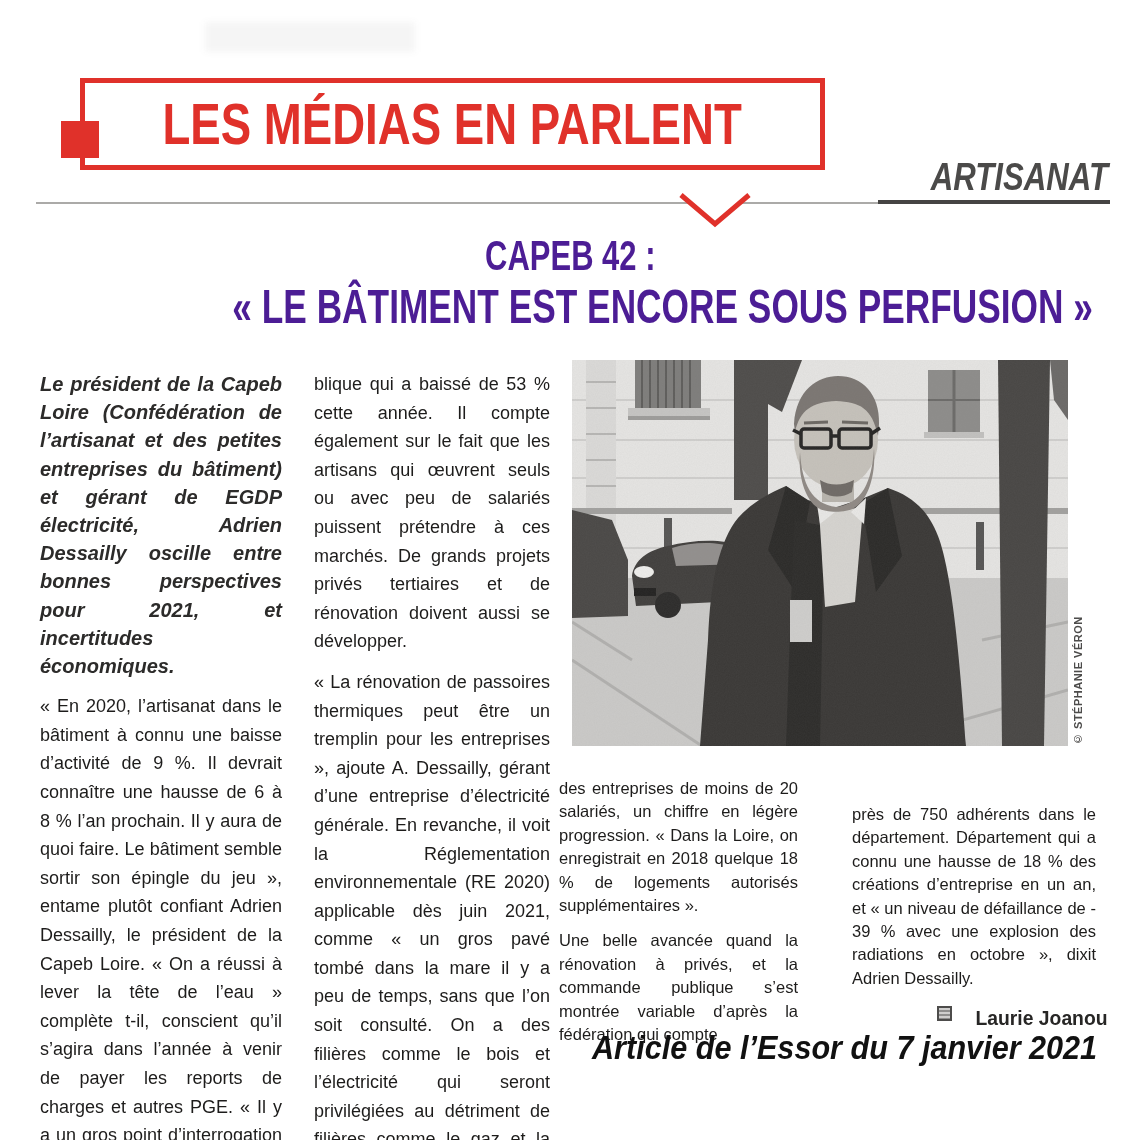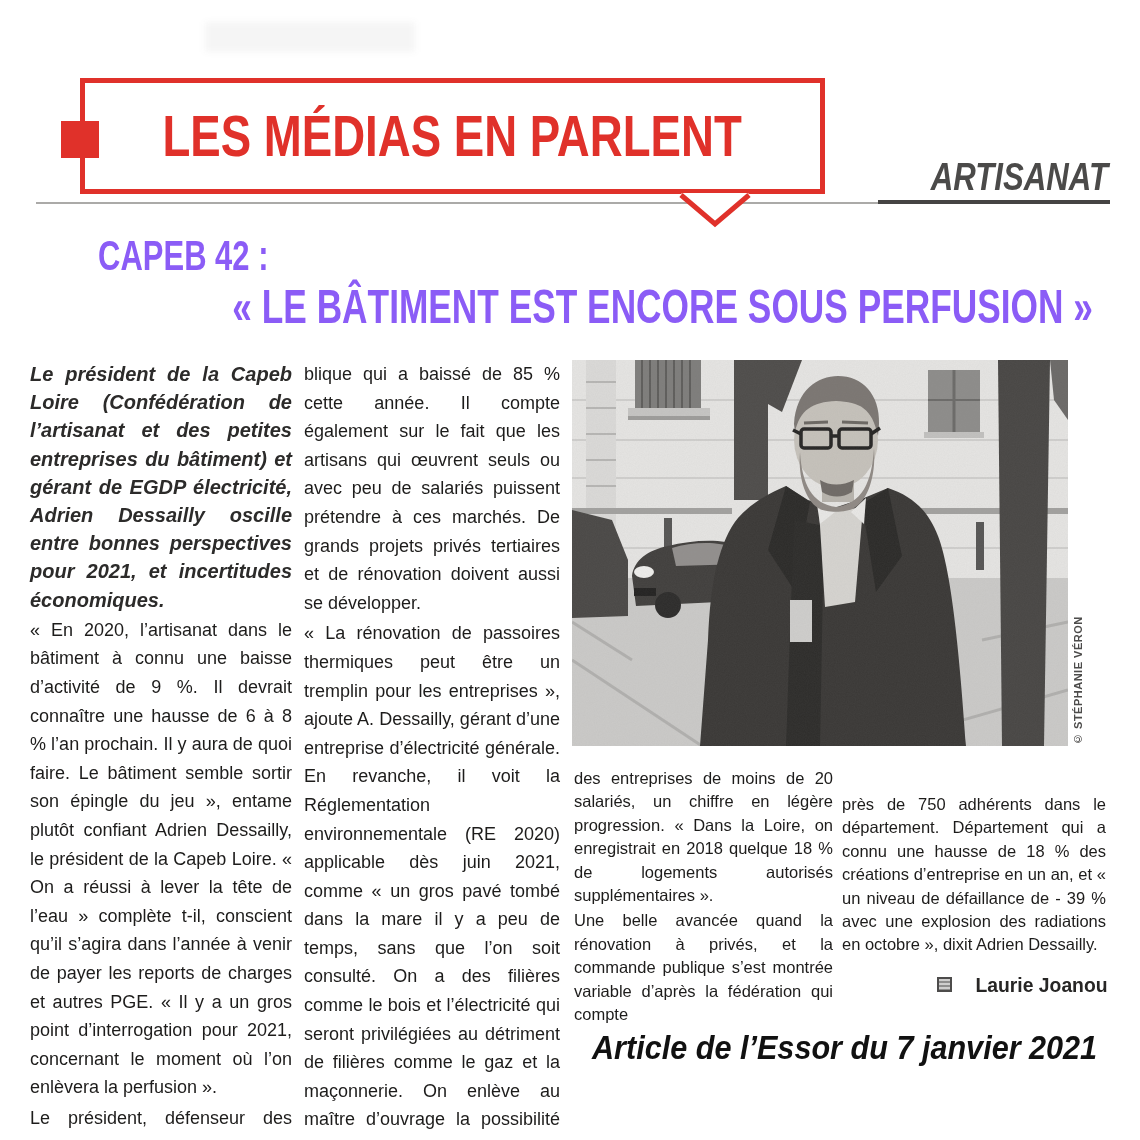--- a/index.html
+++ b/index.html
@@ -12,61 +12,61 @@
   }
   
   .ghost { position:absolute; left:205px; top:22px; width:210px; height:30px;
     background:rgba(60,60,60,0.05); filter:blur(3px); }
   
   .rule-thin { position:absolute; left:36px; top:202px; width:1072px; height:2px;
     background:#8f8d8b; opacity:.75; z-index:1; }
   .rule-thick { position:absolute; left:878px; top:200px; width:232px; height:4px;
     background:#454443; z-index:2; }
   
-  .banner { position:absolute; left:80px; top:78px; width:745px; height:116px;
+  .banner { position:absolute; left:80px; top:78px; width:745px; height:92px;
     background:#fff; border:5px solid #e0312a; z-index:3;
     display:flex; align-items:center; justify-content:center; }
   .banner-text { font-weight:bold; font-size:57px; color:#e0312a; letter-spacing:0;
     transform:scaleX(.80); transform-origin:center; white-space:nowrap; }
   .banner-square { position:absolute; left:61px; top:121px; width:38px; height:37px;
     background:#e0312a; z-index:4; }
   .banner-tail { position:absolute; left:678px; top:193px; z-index:4; }
   
   .section-head { position:absolute; left:880px; top:156px; width:228px; z-index:2;
     text-align:right; font-weight:bold; font-style:italic; font-size:38px;
     color:#4b4a49; transform:scaleX(.82); transform-origin:right center;
     white-space:nowrap; }
   
-  .headline { position:absolute; left:65px; top:232px; width:1010px; 
-    color:#8b5cf6; }
+  .headline { position:absolute; left:65px; top:232px; width:1010px; text-align:center;
+    color:#4c1d95; }
   .headline .l1 { display:inline-block; font-weight:bold; font-size:43px; line-height:46px;
     transform:scaleX(.72); transform-origin:center; white-space:nowrap; }
   .headline .l2 { display:inline-block; font-weight:bold; font-size:49px; line-height:52px;
     transform:scaleX(.72); transform-origin:center; white-space:nowrap; margin-top:2px; }
   
   .col { position:absolute; text-align:justify; color:#1d1c1b; }
-  .col p { margin:2px; }
+  .col p { margin:12px; }
   .col-wide { font-size:18px; line-height:28.6px; }
   .col-narrow { font-size:16.5px; line-height:23.4px; }
   .intro { font-weight:bold; font-style:italic; font-size:20px; line-height:28.2px;
     color:#2c2b2a; margin-bottom:22px; text-align:justify; }
   .col1 { left:28px;  top:358px; width:266px; }
   .col2 { left:302px; top:358px; width:260px; }
-  .col3 { left:572px; top:765px; width:263px; }
+  .col3 { left:547px; top:765px; width:263px; }
   .col4 { left:840px; top:791px; width:268px; }
   
   .photo { position:absolute; left:572px; top:360px; width:496px; height:386px;
     background:#dedddb; overflow:hidden; }
   .photo svg { display:block; }
   .credit { position:absolute; left:1072px; top:597px; height:148px;
     writing-mode:vertical-rl; transform:rotate(180deg);
     font-size:11px; font-weight:bold; letter-spacing:.5px; color:#4d4c4b;
     white-space:nowrap; }
   
-  .byline-row { display:flex; justify-content:flex-end; align-items:center;
+  .byline-row { display:flex; justify-content:flex-end; 
     gap:12px; margin-top:16px; }
   .byline-icon { width:15px; height:15px; border:2px solid #4d4c4b; background:
     repeating-linear-gradient(180deg,#cfcecd 0 2px,#8f8e8d 2px 4px); flex:0 0 auto; }
   .byline-name { font-weight:bold; font-size:21px; color:#272625;
     transform:scaleX(.92); transform-origin:right center; white-space:nowrap; }
   
   .caption { position:absolute; left:540px; top:1028px; width:520px; text-align:right;
     font-weight:bold; font-style:italic; font-size:34px; color:#111;
     transform:scaleX(.90); transform-origin:right center; white-space:nowrap; }
 </style>
@@ -96,21 +96,21 @@
     <span class="l2">« LE BÂTIMENT EST ENCORE SOUS PERFUSION »</span>
   </div>
 
   <div class="col col-wide col1">
     <p class="intro">Le président de la Capeb Loire (Confédération de l’artisanat et des petites entreprises du bâtiment) et gérant de EGDP électricité, Adrien Dessailly oscille entre bonnes perspectives pour 2021, et incertitudes économiques.</p>
     <p>« En 2020, l’artisanat dans le bâtiment à connu une baisse d’activité de 9 %. Il devrait connaître une hausse de 6 à 8 % l’an prochain. Il y aura de quoi faire. Le bâtiment semble sortir son épingle du jeu », entame plutôt confiant Adrien Dessailly, le président de la Capeb Loire. « On a réussi à lever la tête de l’eau » complète t-il, conscient qu’il s’agira dans l’année à venir de payer les reports de charges et autres PGE. « Il y a un gros point d’interrogation pour 2021, concernant le moment où l’on enlèvera la perfusion ».</p>
     <p>Le président, défenseur des petites et moyennes entreprises, compte sur la relance de la commande pu-</p>
   </div>
 
   <div class="col col-wide col2">
-    <p>blique qui a baissé de 85 % cette année. Il compte également sur le fait que les artisans qui œuvrent seuls ou avec peu de salariés puissent prétendre à ces marchés. De grands projets privés tertiaires et de rénovation doivent aussi se développer.</p>
+    <p>blique qui a baissé de 53 % cette année. Il compte également sur le fait que les artisans qui œuvrent seuls ou avec peu de salariés puissent prétendre à ces marchés. De grands projets privés tertiaires et de rénovation doivent aussi se développer.</p>
     <p>« La rénovation de passoires thermiques peut être un tremplin pour les entreprises », ajoute A. Dessailly, gérant d’une entreprise d’électricité générale. En revanche, il voit la Réglementation environnementale (RE 2020) applicable dès juin 2021, comme « un gros pavé tombé dans la mare il y a peu de temps, sans que l’on soit consulté. On a des filières comme le bois et l’électricité qui seront privilégiées au détriment de filières comme le gaz et la maçonnerie. On enlève au maître d’ouvrage la possibilité de choisir », s’emporte t-il ajoutant « la brutalité de la chose, c’est le calendrier d’application ».</p>
 
   </div>
 
   <div class="photo">
     <svg width="496" height="386" viewBox="0 0 496 386">
       <defs>
         <filter id="grain" x="0" y="0" width="100%" height="100%">
           <feTurbulence type="fractalNoise" baseFrequency="0.9" numOctaves="2" result="n"></feTurbulence>
           <feColorMatrix in="n" type="matrix" values="0 0 0 0 0.3  0 0 0 0 0.3  0 0 0 0 0.3  0 0 0 0.18 0"></feColorMatrix>

